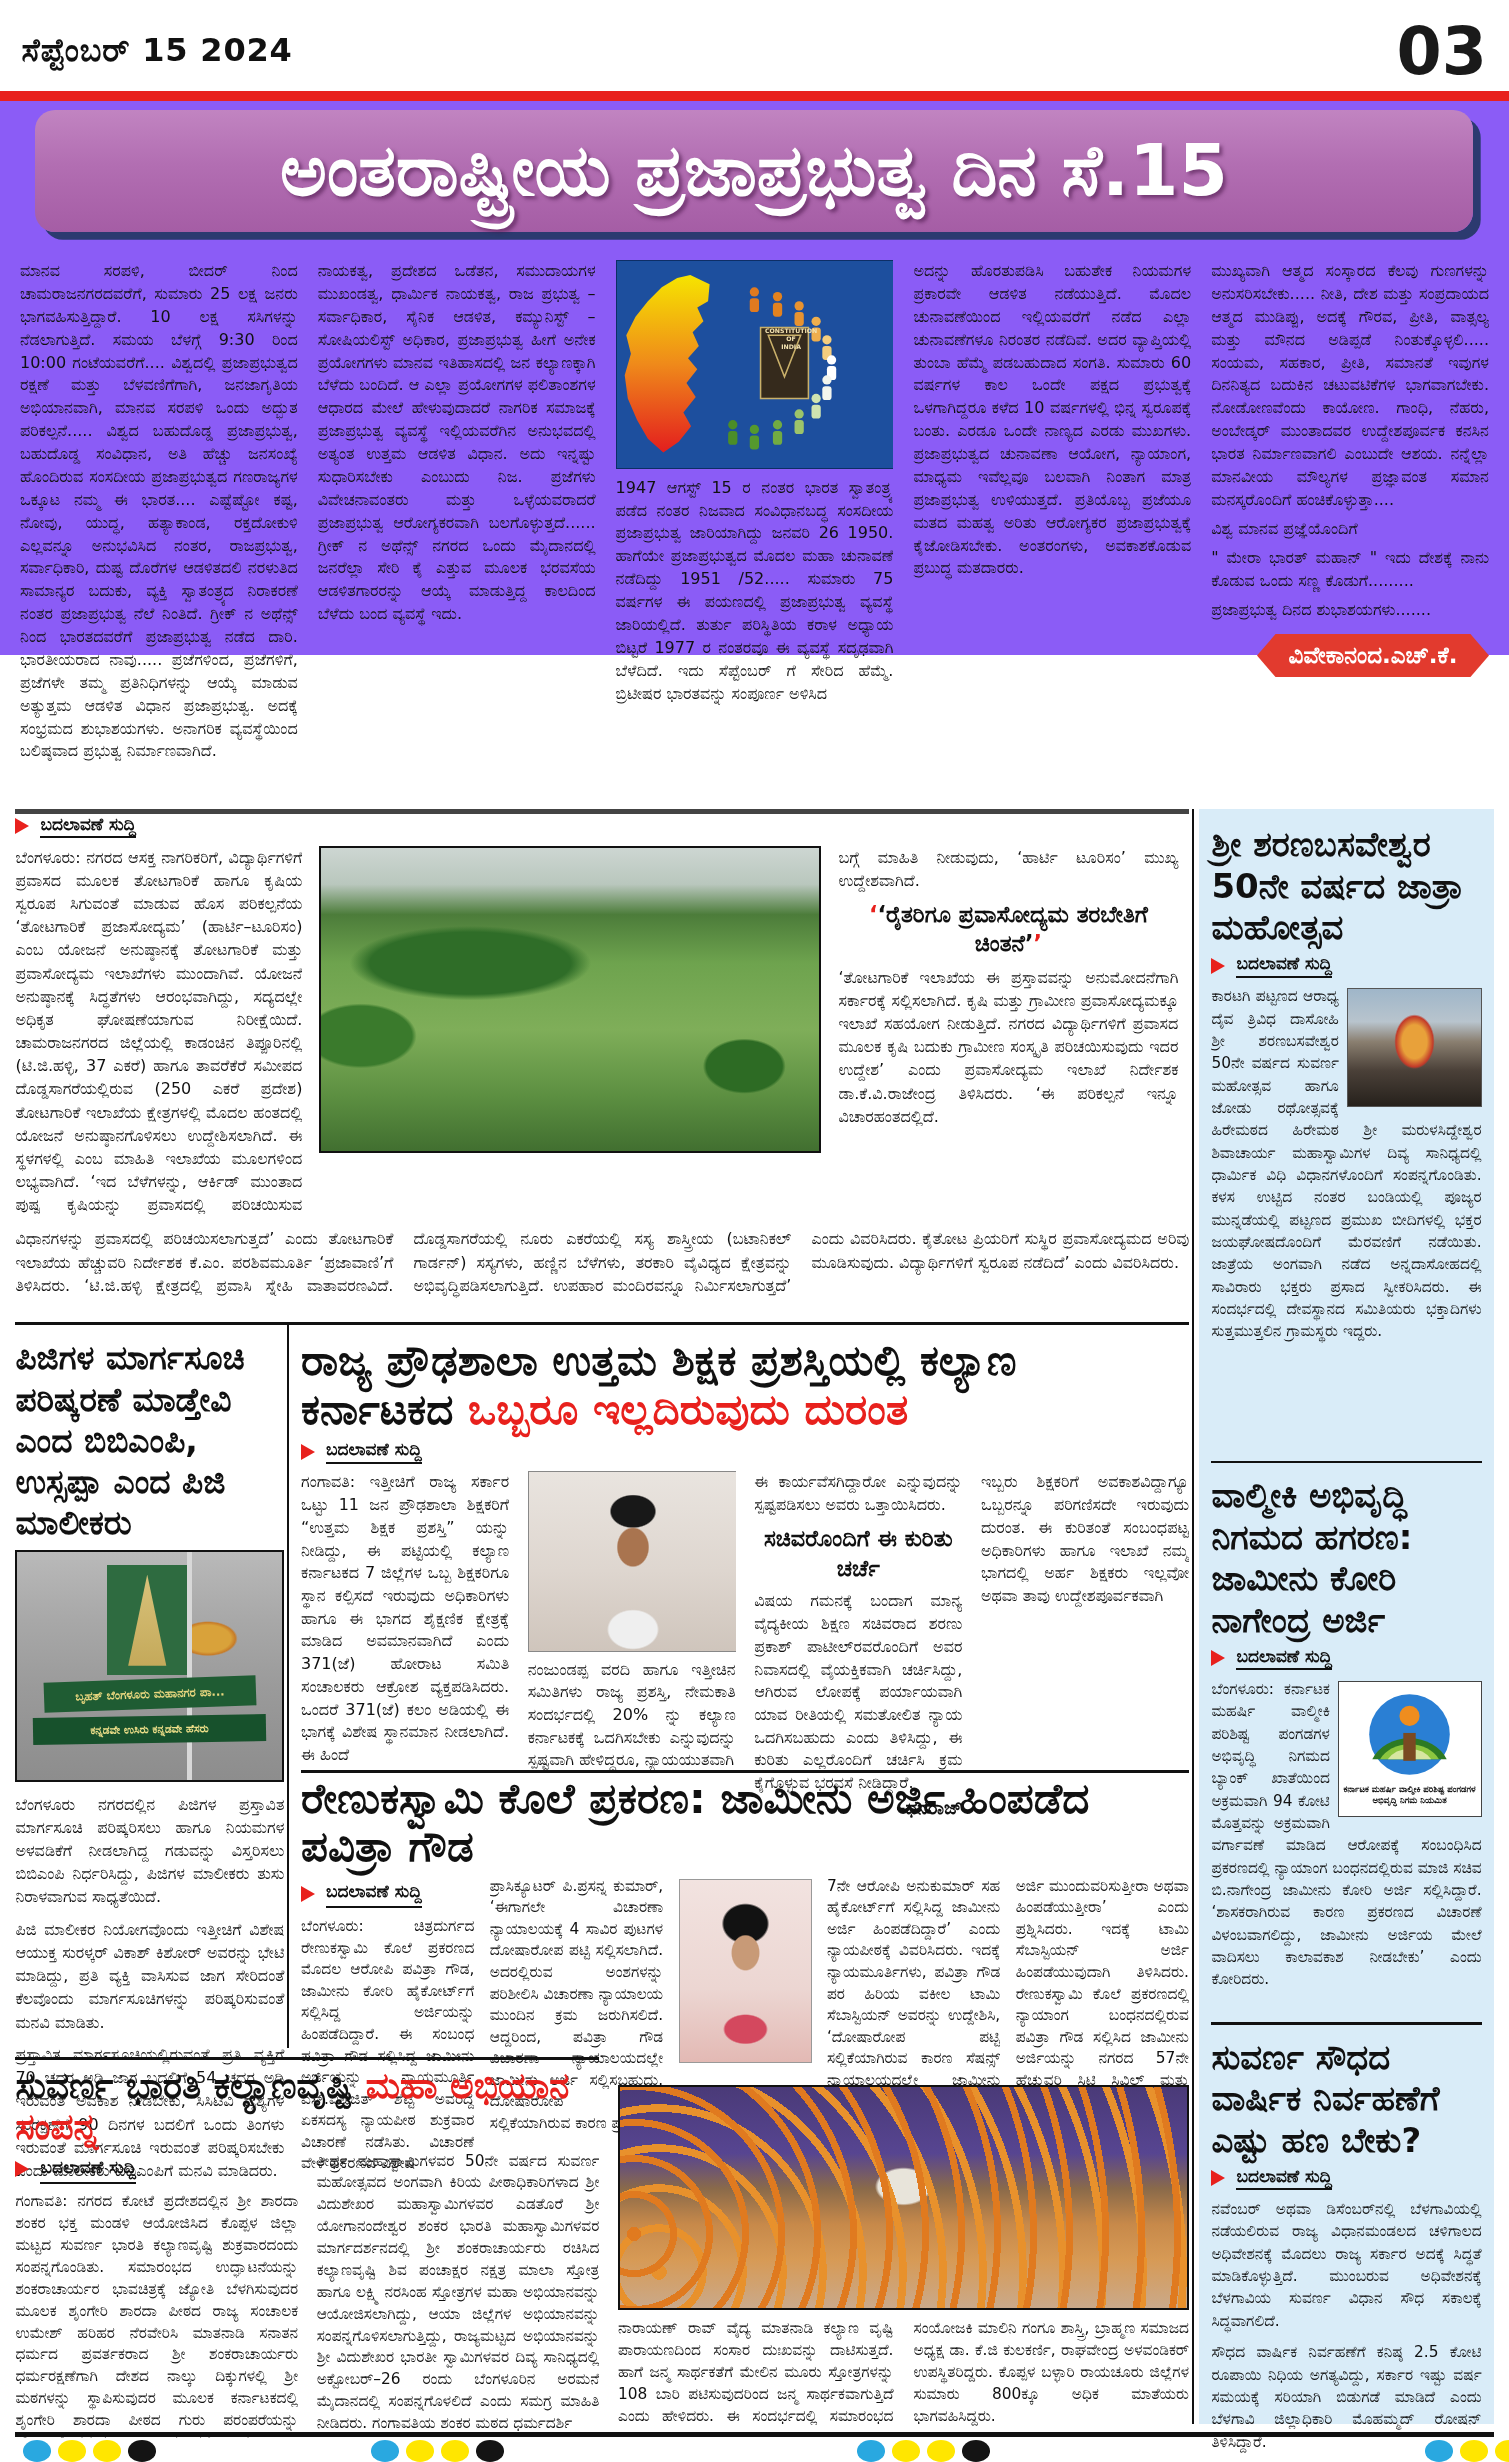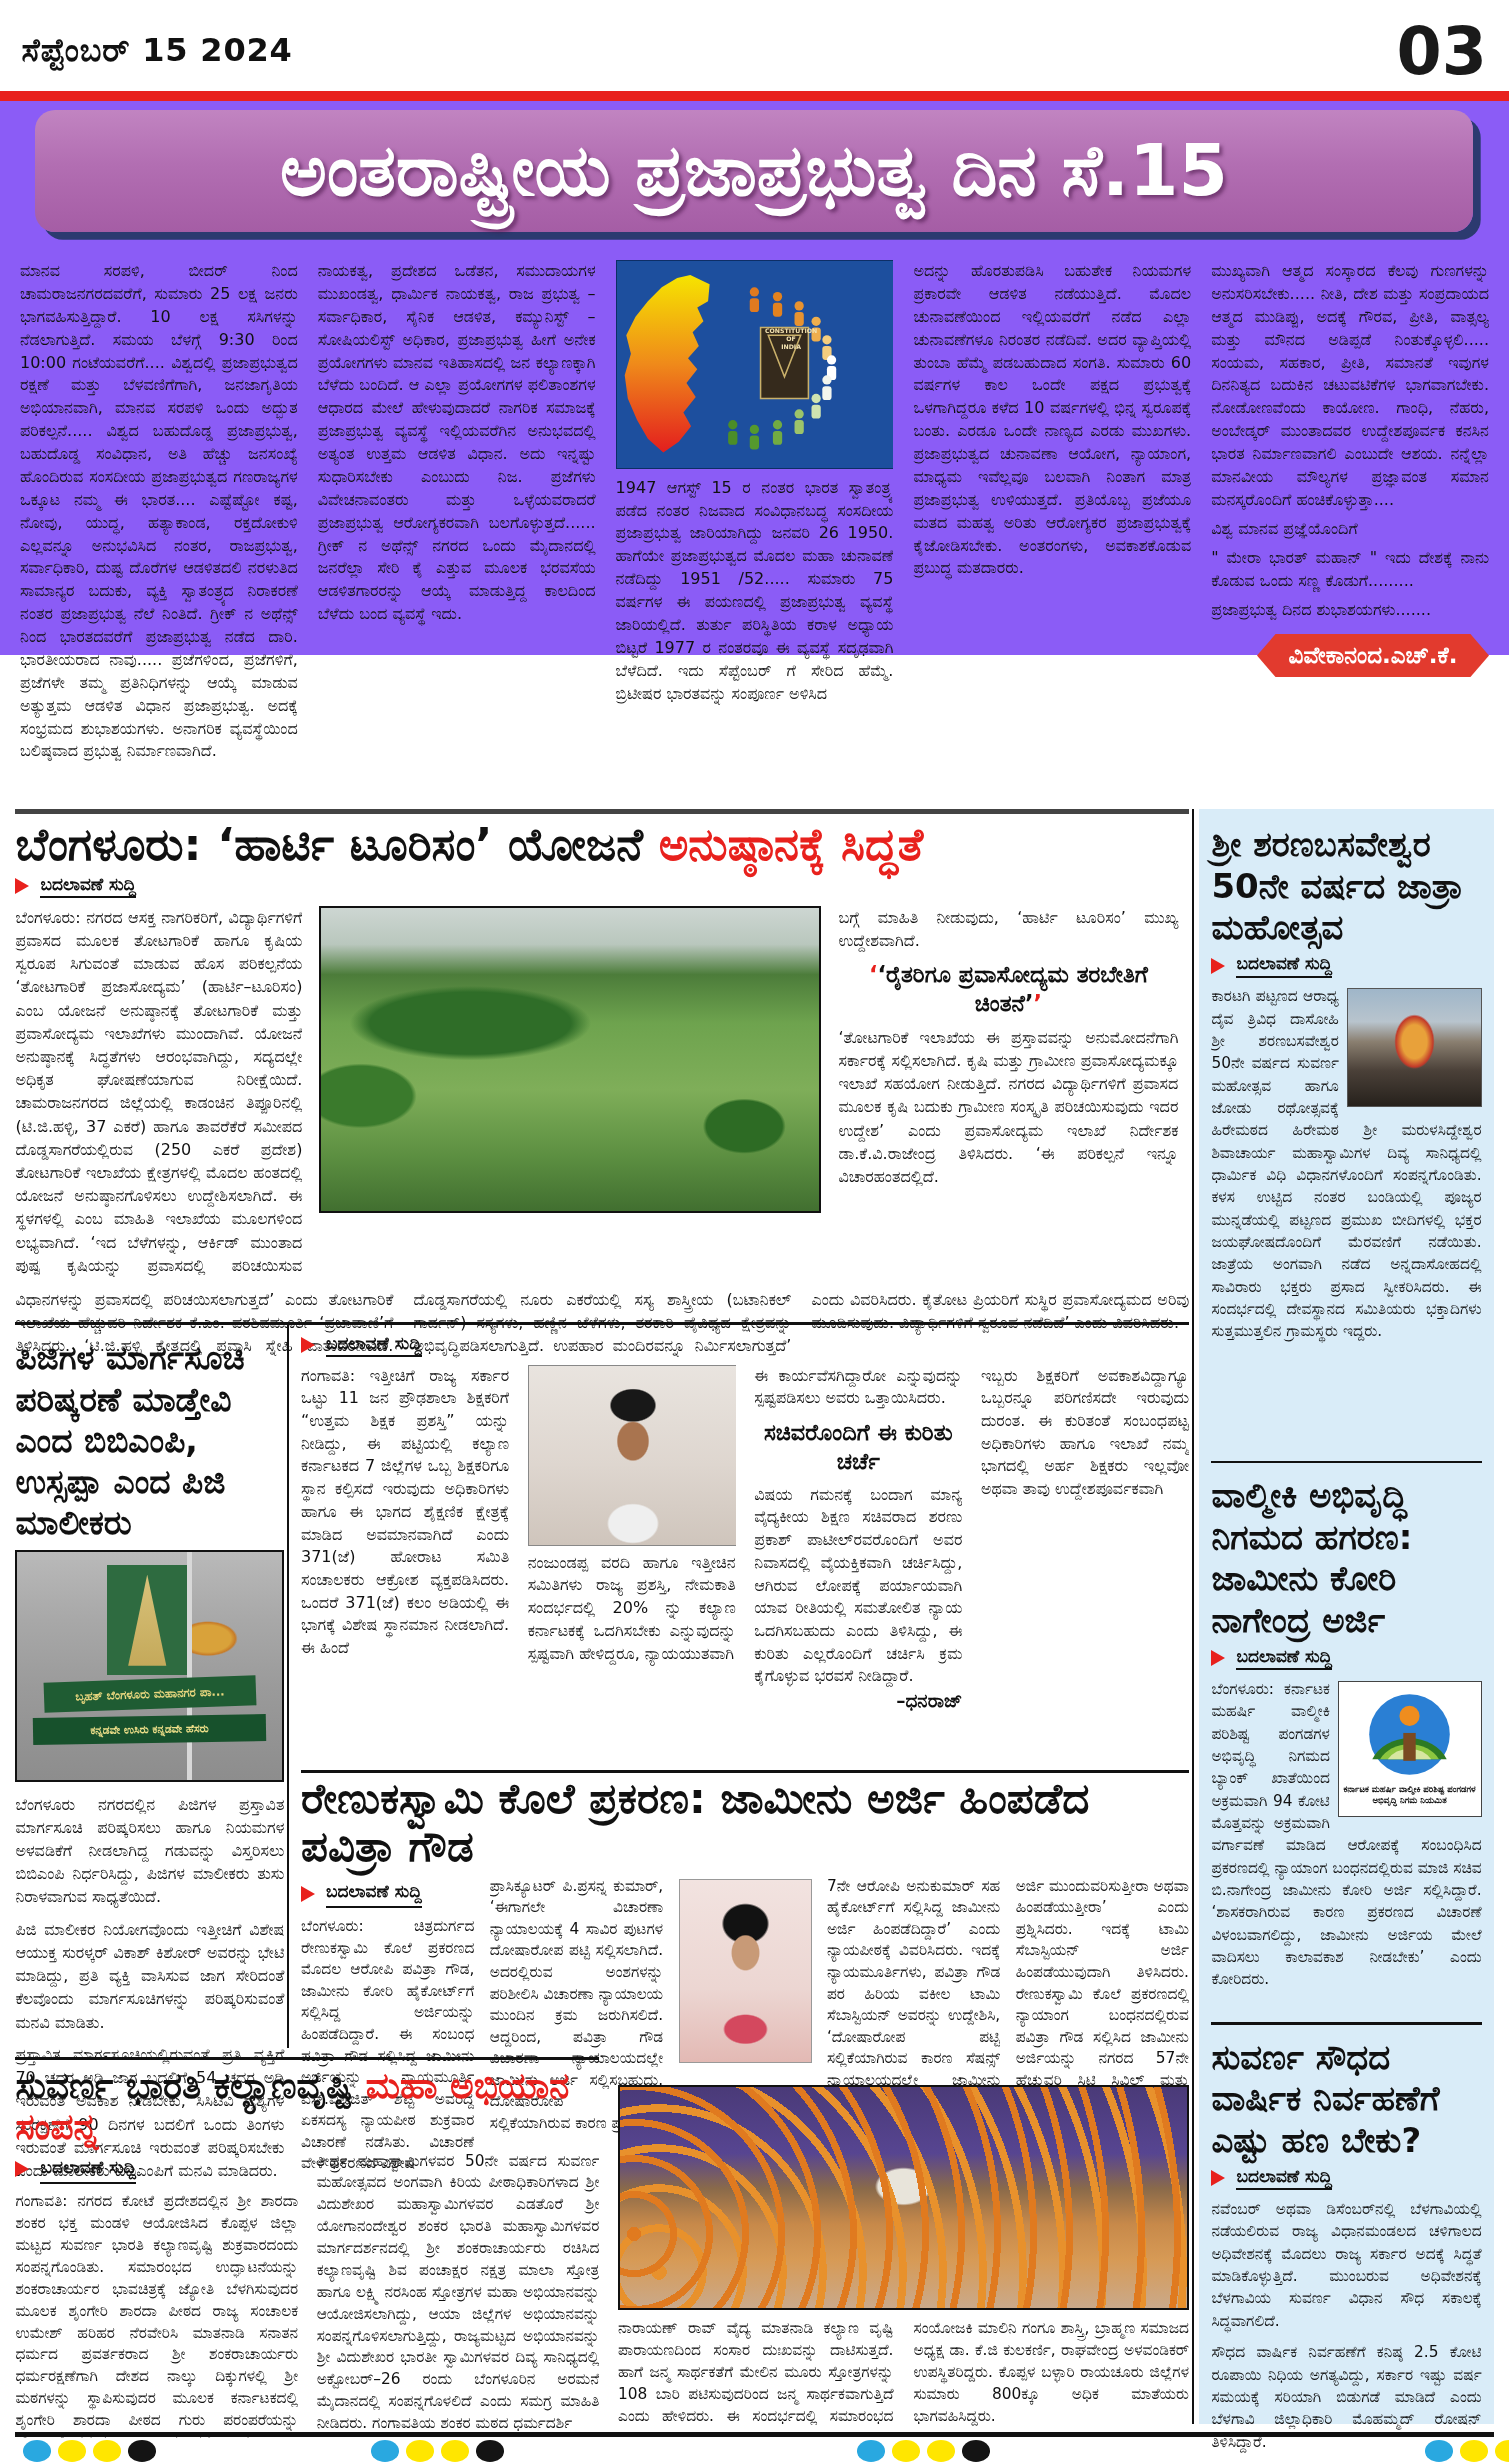--- a/index.html
+++ b/index.html
@@ -225,21 +225,20 @@
         <div class="lead-close">ವಿಶ್ವ ಮಾನವ ಪ್ರಜ್ಞೆಯೊಂದಿಗೆ</div>
         <div class="lead-close">" ಮೇರಾ ಭಾರತ್ ಮಹಾನ್ " ಇದು ದೇಶಕ್ಕೆ ನಾನು ಕೊಡುವ ಒಂದು ಸಣ್ಣ ಕೊಡುಗೆ.........</div>
         <div class="lead-close">ಪ್ರಜಾಪ್ರಭುತ್ವ ದಿನದ ಶುಭಾಶಯಗಳು.......</div>
         <div class="ribbon">ವಿವೇಕಾನಂದ.ಎಚ್.ಕೆ.</div>
       </div>
     </div>
   </div>
 
   <div class="horti">
     <div class="horti-rule"></div>
-    <h2><span>ಬೆಂಗಳೂರು: ‘ಹಾರ್ಟಿ ಟೂರಿಸಂ’ ಯೋಜನೆ </span><span class="hl-red">ಅನುಷ್ಠಾನಕ್ಕೆ ಸಿದ್ಧತೆ</span></h2>
     <div class="byline">
       <span class="tri"></span>
       <span class="bl-text">ಬದಲಾವಣೆ ಸುದ್ದಿ</span>
     </div>
     <div class="horti-row">
       <div class="horti-left body-text" style="height:371px;overflow:hidden;">ಬೆಂಗಳೂರು: ನಗರದ ಆಸಕ್ತ ನಾಗರಿಕರಿಗೆ, ವಿದ್ಯಾರ್ಥಿಗಳಿಗೆ ಪ್ರವಾಸದ ಮೂಲಕ ತೋಟಗಾರಿಕೆ ಹಾಗೂ ಕೃಷಿಯ ಸ್ವರೂಪ ಸಿಗುವಂತೆ ಮಾಡುವ ಹೊಸ ಪರಿಕಲ್ಪನೆಯ ‘ತೋಟಗಾರಿಕೆ ಪ್ರಜಾಸೋದ್ಯಮ’ (ಹಾರ್ಟಿ–ಟೂರಿಸಂ) ಎಂಬ ಯೋಜನೆ ಅನುಷ್ಠಾನಕ್ಕೆ ತೋಟಗಾರಿಕೆ ಮತ್ತು ಪ್ರವಾಸೋದ್ಯಮ ಇಲಾಖೆಗಳು ಮುಂದಾಗಿವೆ. ಯೋಜನೆ ಅನುಷ್ಠಾನಕ್ಕೆ ಸಿದ್ಧತೆಗಳು ಆರಂಭವಾಗಿದ್ದು, ಸದ್ಯದಲ್ಲೇ ಅಧಿಕೃತ ಘೋಷಣೆಯಾಗುವ ನಿರೀಕ್ಷೆಯಿದೆ. ಚಾಮರಾಜನಗರದ ಜಿಲ್ಲೆಯಲ್ಲಿ ಕಾಡಂಚಿನ ತಿಪ್ಪೂರಿನಲ್ಲಿ (ಟಿ.ಜಿ.ಹಳ್ಳಿ, 37 ಎಕರೆ) ಹಾಗೂ ತಾವರೆಕೆರೆ ಸಮೀಪದ ದೊಡ್ಡಸಾಗರೆಯಲ್ಲಿರುವ (250 ಎಕರೆ ಪ್ರದೇಶ) ತೋಟಗಾರಿಕೆ ಇಲಾಖೆಯ ಕ್ಷೇತ್ರಗಳಲ್ಲಿ ಮೊದಲ ಹಂತದಲ್ಲಿ ಯೋಜನೆ ಅನುಷ್ಠಾನಗೊಳಿಸಲು ಉದ್ದೇಶಿಸಲಾಗಿದೆ. ಈ ಸ್ಥಳಗಳಲ್ಲಿ ಎಂಬ ಮಾಹಿತಿ ಇಲಾಖೆಯ ಮೂಲಗಳಿಂದ ಲಭ್ಯವಾಗಿದೆ. ‘ಇದ ಬೆಳೆಗಳನ್ನು, ಆರ್ಕಿಡ್ ಮುಂತಾದ ಪುಷ್ಪ ಕೃಷಿಯನ್ನು ಪ್ರವಾಸದಲ್ಲಿ ಪರಿಚಯಿಸುವ ಉದ್ದೇಶವಿದೆ.</div>
       <div class="garden photo"></div>
       <div class="horti-right">
         <div class="body-text">ಬಗ್ಗೆ ಮಾಹಿತಿ ನೀಡುವುದು, ‘ಹಾರ್ಟಿ ಟೂರಿಸಂ’ ಮುಖ್ಯ ಉದ್ದೇಶವಾಗಿದೆ.</div>
         <div class="subhead"><span class="q">‘</span><span>‘ರೈತರಿಗೂ ಪ್ರವಾಸೋದ್ಯಮ ತರಬೇತಿಗೆ ಚಿಂತನೆ’</span><span class="q">’</span></div>
@@ -301,20 +300,24 @@
       <div class="gopura"></div>
       <div class="board1">ಬೃಹತ್ ಬೆಂಗಳೂರು ಮಹಾನಗರ ಪಾ...</div>
       <div class="board2">ಕನ್ನಡವೇ ಉಸಿರು ಕನ್ನಡವೇ ಹೆಸರು</div>
     </div>
     <div class="body-text" style="margin-top:10.8px;">ಬೆಂಗಳೂರು ನಗರದಲ್ಲಿನ ಪಿಜಿಗಳ ಪ್ರಸ್ತಾವಿತ ಮಾರ್ಗಸೂಚಿ ಪರಿಷ್ಕರಿಸಲು ಹಾಗೂ ನಿಯಮಗಳ ಅಳವಡಿಕೆಗೆ ನೀಡಲಾಗಿದ್ದ ಗಡುವನ್ನು ವಿಸ್ತರಿಸಲು ಬಿಬಿಎಂಪಿ ನಿರ್ಧರಿಸಿದ್ದು, ಪಿಜಿಗಳ ಮಾಲೀಕರು ತುಸು ನಿರಾಳವಾಗುವ ಸಾಧ್ಯತೆಯಿದೆ.</div>
     <div class="body-text" style="margin-top:9.3px;">ಪಿಜಿ ಮಾಲೀಕರ ನಿಯೋಗವೊಂದು ಇತ್ತೀಚಿಗೆ ವಿಶೇಷ ಆಯುಕ್ತ ಸುರಳ್ಕರ್ ವಿಕಾಶ್ ಕಿಶೋರ್ ಅವರನ್ನು ಭೇಟಿ ಮಾಡಿದ್ದು, ಪ್ರತಿ ವ್ಯಕ್ತಿ ವಾಸಿಸುವ ಜಾಗ ಸೇರಿದಂತೆ ಕೆಲವೊಂದು ಮಾರ್ಗಸೂಚಿಗಳನ್ನು ಪರಿಷ್ಕರಿಸುವಂತೆ ಮನವಿ ಮಾಡಿತು.</div>
     <div class="body-text" style="margin-top:9.3px;">ಪ್ರಸ್ತಾವಿತ ಮಾರ್ಗಸೂಚಿಯಲ್ಲಿರುವಂತೆ ಪ್ರತಿ ವ್ಯಕ್ತಿಗೆ 70 ಚದರ ಅಡಿ ಜಾಗ ಬದಲಿಗೆ 54 ಚದರ ಅಡಿ ಇರುವಂತೆ ಅವಕಾಶ ನೀಡಬೇಕು, ಸಿಸಿಟಿವಿ ದೃಶ್ಯಗಳ ಸಂರಕ್ಷಣೆಗೆ 90 ದಿನಗಳ ಬದಲಿಗೆ ಒಂದು ತಿಂಗಳು ಇರುವಂತೆ ಮಾರ್ಗಸೂಚಿ ಇರುವಂತೆ ಪರಿಷ್ಕರಿಸಬೇಕು ಎಂದು ಮಾಲೀಕರು ಬಿಬಿಎಂಪಿಗೆ ಮನವಿ ಮಾಡಿದರು.</div>
   </div>
 
   <div class="teacher">
+    <h2>
+      <span>ರಾಜ್ಯ ಪ್ರೌಢಶಾಲಾ ಉತ್ತಮ ಶಿಕ್ಷಕ ಪ್ರಶಸ್ತಿಯಲ್ಲಿ ಕಲ್ಯಾಣ</span><br>
+      <span>ಕರ್ನಾಟಕದ </span><span class="hl-red">ಒಬ್ಬರೂ ಇಲ್ಲದಿರುವುದು ದುರಂತ</span>
+    </h2>
     <div class="byline">
       <span class="tri"></span>
       <span class="bl-text">ಬದಲಾವಣೆ ಸುದ್ದಿ</span>
     </div>
     <div class="teacher-cols">
       <div class="tcol">ಗಂಗಾವತಿ: ಇತ್ತೀಚಿಗೆ ರಾಜ್ಯ ಸರ್ಕಾರ ಒಟ್ಟು 11 ಜನ ಪ್ರೌಢಶಾಲಾ ಶಿಕ್ಷಕರಿಗೆ “ಉತ್ತಮ ಶಿಕ್ಷಕ ಪ್ರಶಸ್ತಿ” ಯನ್ನು ನೀಡಿದ್ದು, ಈ ಪಟ್ಟಿಯಲ್ಲಿ ಕಲ್ಯಾಣ ಕರ್ನಾಟಕದ 7 ಜಿಲ್ಲೆಗಳ ಒಬ್ಬ ಶಿಕ್ಷಕರಿಗೂ ಸ್ಥಾನ ಕಲ್ಪಿಸದೆ ಇರುವುದು ಅಧಿಕಾರಿಗಳು ಹಾಗೂ ಈ ಭಾಗದ ಶೈಕ್ಷಣಿಕ ಕ್ಷೇತ್ರಕ್ಕೆ ಮಾಡಿದ ಅವಮಾನವಾಗಿದೆ ಎಂದು 371(ಜೆ) ಹೋರಾಟ ಸಮಿತಿ ಸಂಚಾಲಕರು ಆಕ್ರೋಶ ವ್ಯಕ್ತಪಡಿಸಿದರು. ಒಂದರೆ 371(ಜೆ) ಕಲಂ ಅಡಿಯಲ್ಲಿ ಈ ಭಾಗಕ್ಕೆ ವಿಶೇಷ ಸ್ಥಾನಮಾನ ನೀಡಲಾಗಿದೆ. ಈ ಹಿಂದೆ</div>
       <div class="tcol">
         <div class="man-photo"></div>
         <span>ನಂಜುಂಡಪ್ಪ ವರದಿ ಹಾಗೂ ಇತ್ತೀಚಿನ ಸಮಿತಿಗಳು ರಾಜ್ಯ ಪ್ರಶಸ್ತಿ, ನೇಮಕಾತಿ ಸಂದರ್ಭದಲ್ಲಿ 20% ನ್ನು ಕಲ್ಯಾಣ ಕರ್ನಾಟಕಕ್ಕೆ ಒದಗಿಸಬೇಕು ಎನ್ನುವುದನ್ನು ಸ್ಪಷ್ಟವಾಗಿ ಹೇಳಿದ್ದರೂ, ನ್ಯಾಯಯುತವಾಗಿ</span>
       </div>

